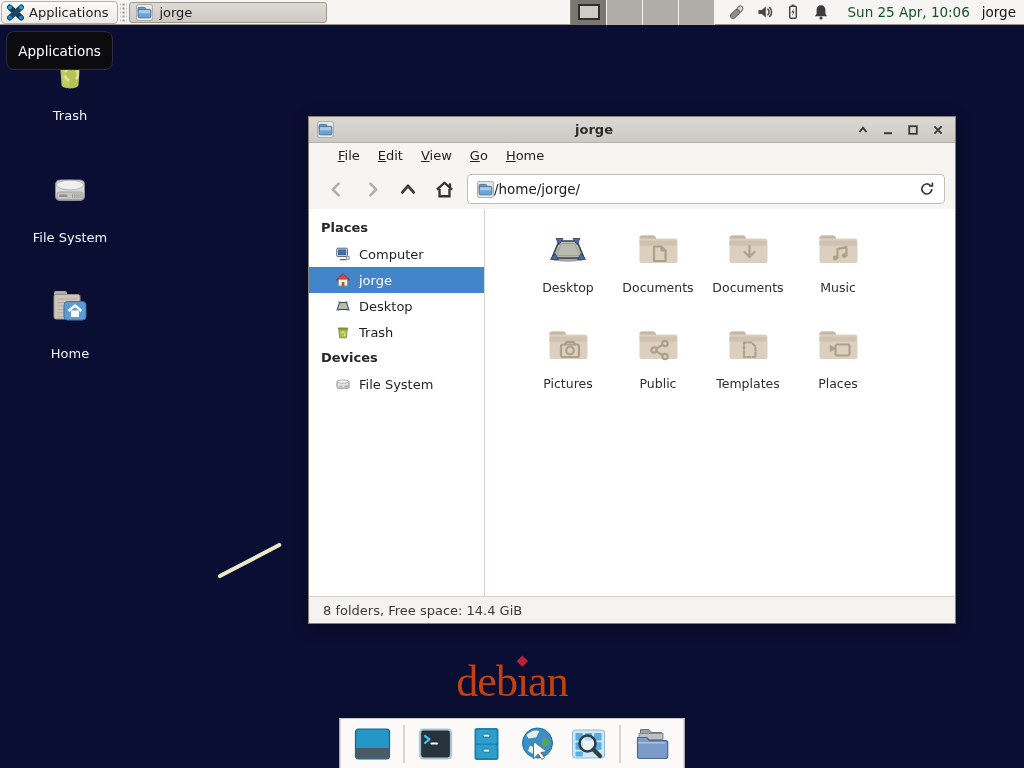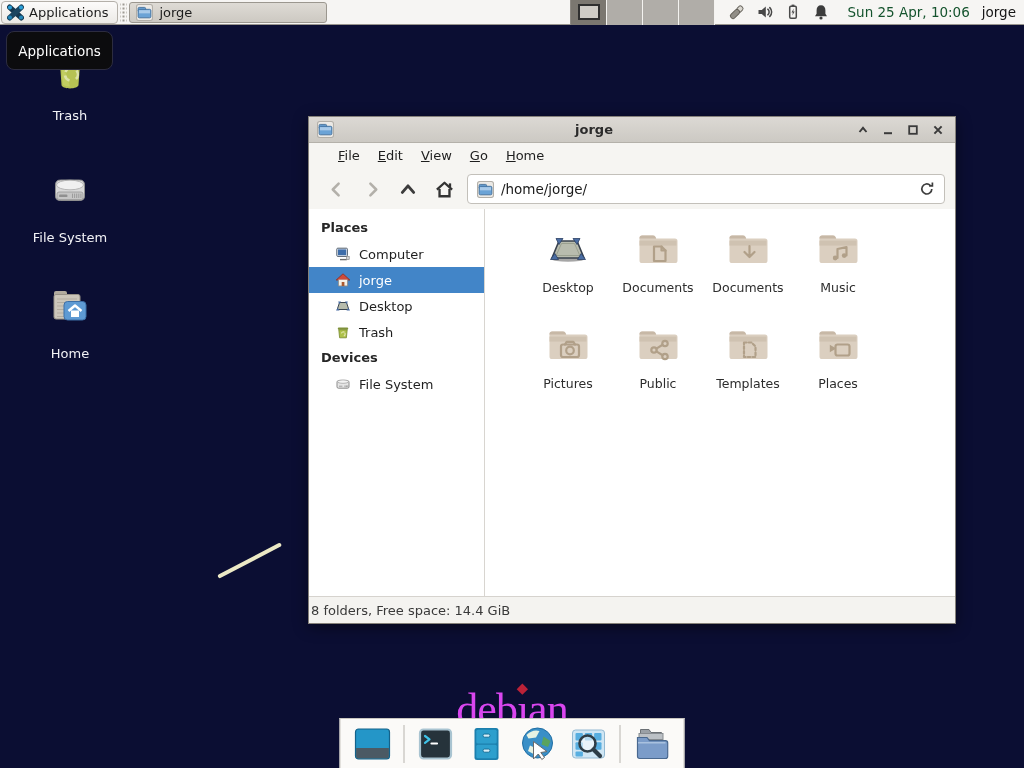--- a/index.html
+++ b/index.html
@@ -59,39 +59,39 @@
   .win-btn { width:18px; height:18px; display:flex; align-items:center; justify-content:center; cursor:pointer; }
   #menubar { height:26px; background:#f6f5f2; display:flex; align-items:center; padding:0 20px; flex:none; }
   .menu-item { display:inline-block; padding:0 9px; line-height:24px; font-size:13px; color:#1e1e1e; cursor:pointer; }
   .menu-item::first-letter { text-decoration:underline; }
   #toolbar { height:40px; background:#f6f5f2; display:flex; align-items:center; padding:0 10px 0 12px; flex:none; }
   .nav-btn { width:30px; height:28px; display:flex; align-items:center; justify-content:center;
     border-radius:3px; cursor:pointer; }
   .nav-btn.disabled { color:#b3b0aa; cursor:default; }
   .nav-btn.enabled { color:#3c3c3c; }
   #pathbar { flex:1; height:30px; margin-left:8px; background:#fff; border:1px solid #c3c0ba;
-    border-radius:4px; display:flex; align-items:center; padding:0 9px; gap:7px; cursor:text; }
+    border-radius:4px; display:flex; align-items:center; padding:0 9px; cursor:text; }
   #path-text { flex:1; font-size:13.5px; color:#1a1a1a; }
   #content { flex:1; display:flex; min-height:0;gap:36px; }
   #sidebar { width:176px; background:#fff; border-right:1px solid #d8d5d0; padding-top:6px; overflow:hidden; }
   .side-header { height:26px; line-height:26px; padding-left:12px; font-weight:bold; font-size:13px; color:#262626; }
   .side-item { height:26px; display:flex; align-items:center; gap:8px; padding-left:26px;
     font-size:13px; color:#1f1f1f; cursor:pointer; }
   .side-item.selected { background:#4285c8; color:#fff; }
   #folder-area { flex:1; padding:10px 2px; display:flex; flex-wrap:wrap; align-content:flex-start; }
   .folder-cell { width:90px; height:96px; display:flex; flex-direction:column; align-items:center;
     padding-top:6px; cursor:pointer; }
   .folder-cell .label { margin-top:7px; font-size:12.5px; color:#2d2d2d; }
   #statusbar { height:27px; background:#f4f3f0; border-top:1px solid #d6d3ce; display:flex;
-    align-items:center; padding-left:2px; font-size:13px; color:#3a3a3a; flex:none; }
-
-  
-  #debian-logo { position:absolute; left:50%; top:688px; transform:translateX(-50%); z-index:4;
+    align-items:center; padding-left:14px; font-size:13px; color:#3a3a3a; flex:none; }
+
+  
+  #debian-logo { position:absolute; left:50%; top:660px; transform:translateX(-50%); z-index:4;
     font-family:"Liberation Serif","DejaVu Serif",serif; font-size:44px; font-weight:500;
-    color:#d946ef; letter-spacing:-1px; line-height:1; }
+    color:#c2410c; letter-spacing:-1px; line-height:1; }
   .logo-i { position:relative; }
   .logo-i .logo-dot { position:absolute; left:50%; top:1px; width:8px; height:8px;
     background:#bb2238; transform:translate(-50%,-10%) rotate(45deg); }
 
   
   #cursor-line { position:absolute; left:218px; top:575px; width:71px; height:3.5px;
     background:#ece9c6; border-radius:2px; transform:rotate(-27.6deg); transform-origin:0 50%; z-index:6; }
 
   
   #dock { position:absolute; bottom:0; left:50%; transform:translateX(-50%); height:50px; z-index:30;

